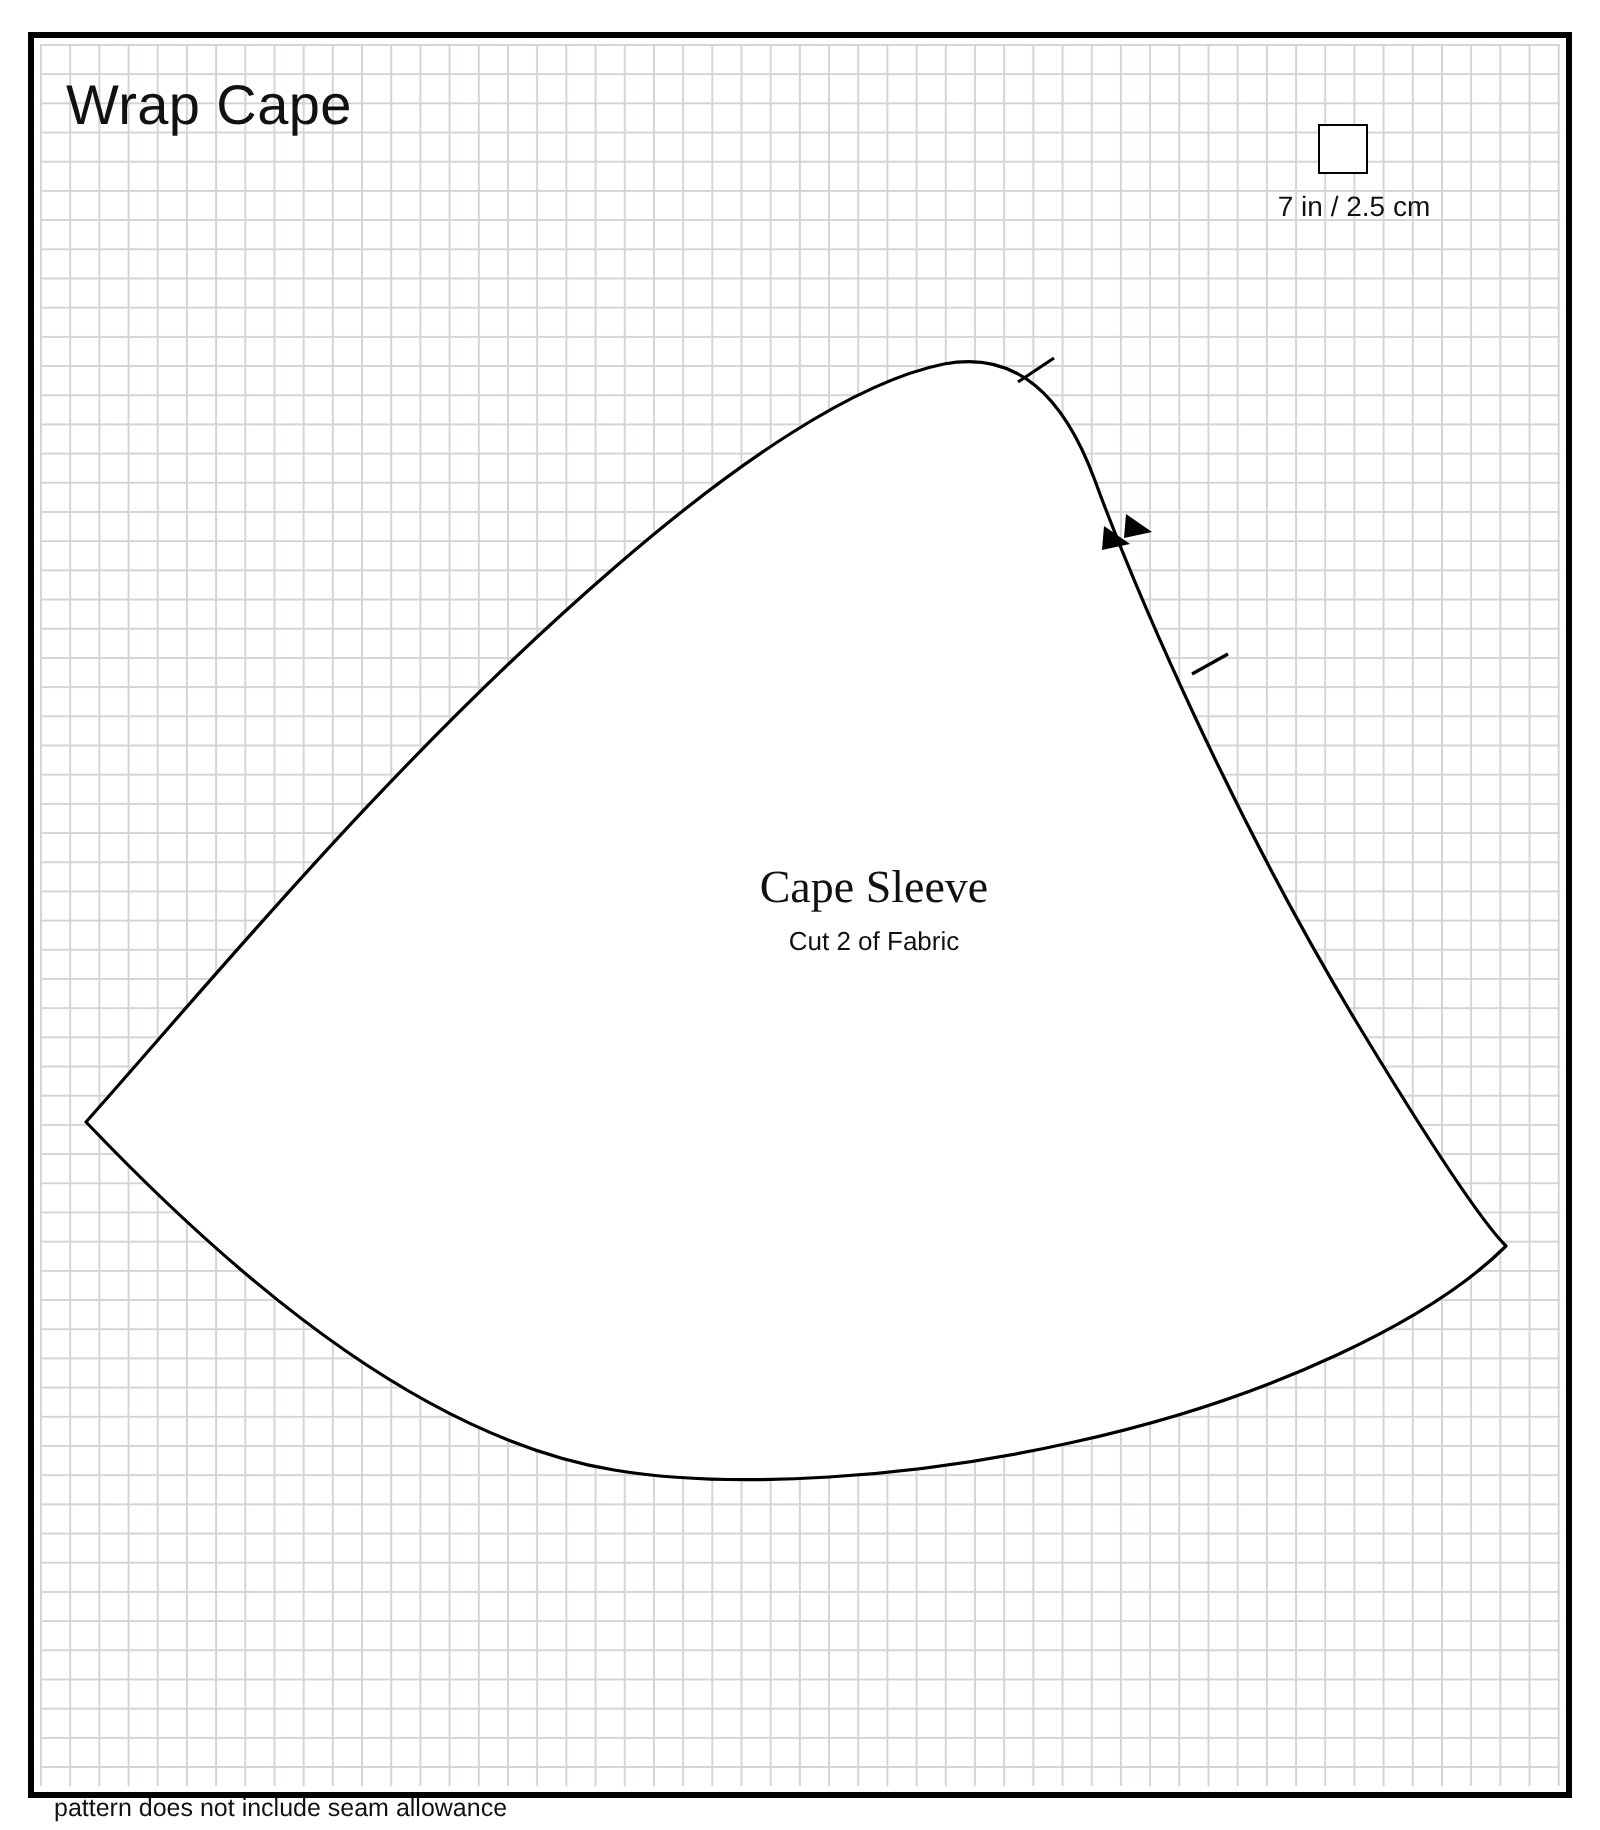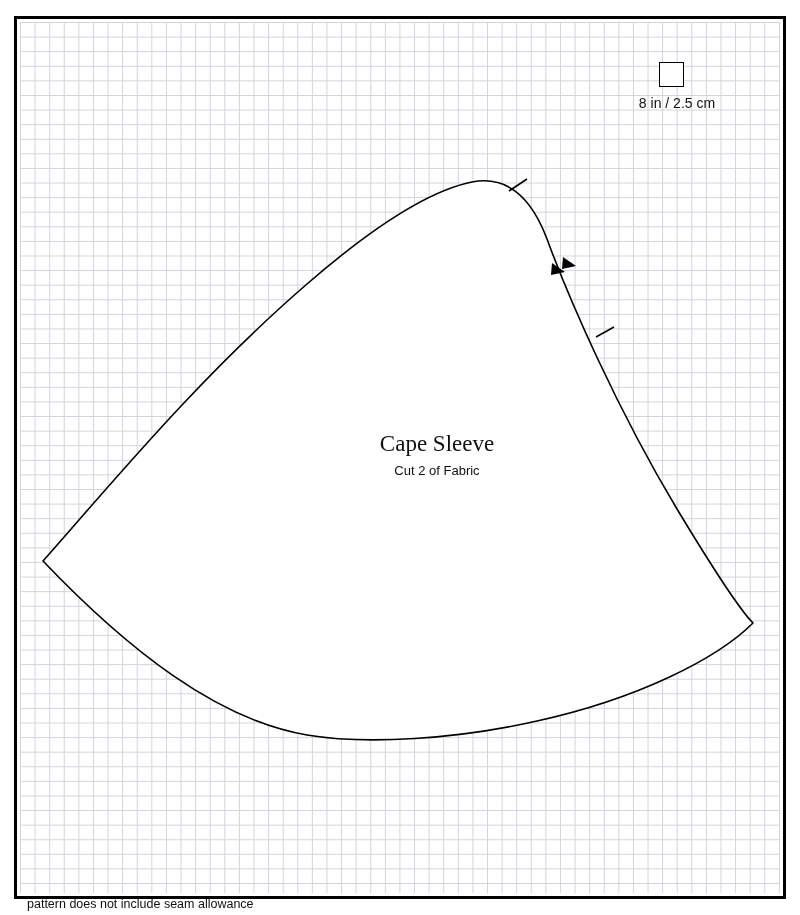--- a/index.html
+++ b/index.html
@@ -134,23 +134,24 @@
                C 200,701 110,630 26,542 Z" fill="#ffffff" stroke="#000000" stroke-width="1.6" stroke-linejoin="round"></path>
 
       <line x1="492" y1="172" x2="510" y2="160" stroke="#000000" stroke-width="1.6"></line>
 
       <polygon points="535,244 548,253 534,256" fill="#000000"></polygon>
       <polygon points="546,238 559,247 545,250" fill="#000000"></polygon>
 
       <line x1="579" y1="318" x2="597" y2="308" stroke="#000000" stroke-width="1.6"></line>
     </svg>
 
+    <div id="title">Wrap Cape</div>
 
     <div id="scale-box"></div>
-    <div id="scale-label">8 in / 2.5 cm</div>
+    <div id="scale-label">7 in / 2.5 cm</div>
 
     <div id="piece-labels">
       <div id="piece-name">Cape Sleeve</div>
       <div class="piece-cut">Cut 2 of Fabric</div>
     </div>
 
     <div id="footnote">pattern does not include seam allowance</div>
 
   </div>
 </div>

